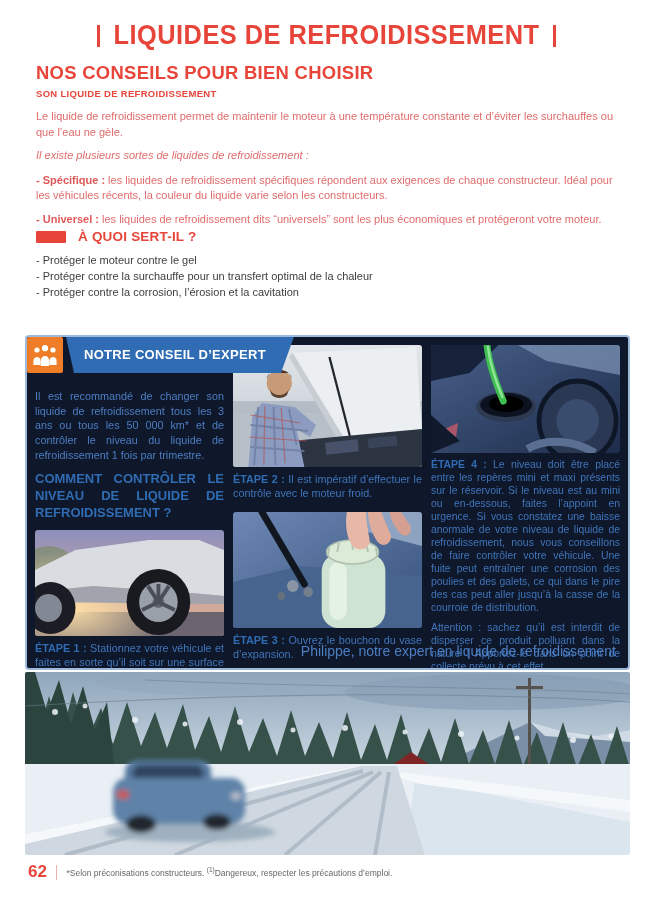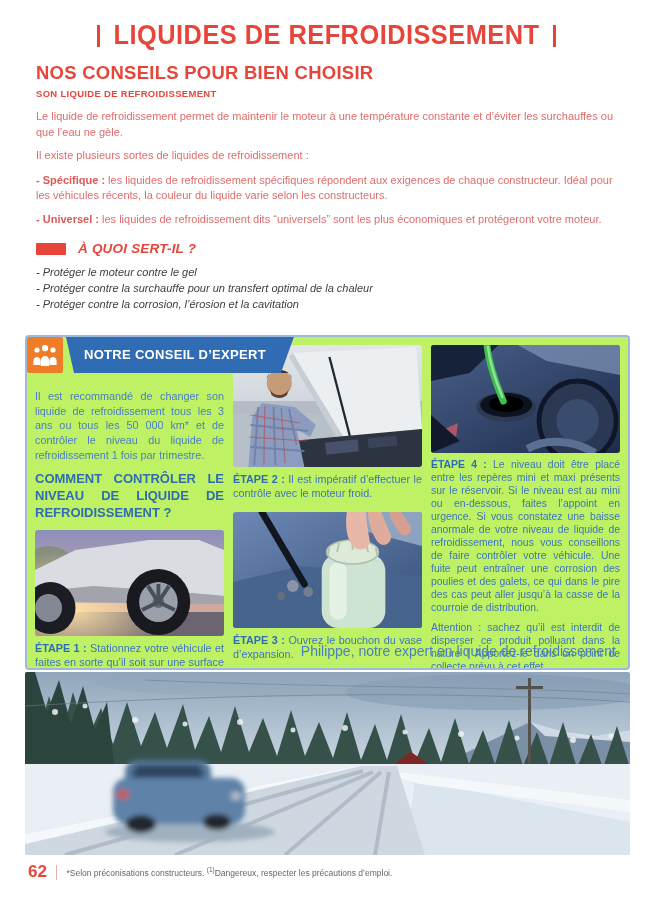--- a/index.html
+++ b/index.html
@@ -8,33 +8,33 @@
   
   .main-title{position:absolute;top:20px;left:0;right:0;display:flex;justify-content:center;align-items:center;}
   .title-bar{width:3px;height:22px;background:#e8453a;}
   .title-text{color:#e8453a;font-size:27px;font-weight:bold;letter-spacing:.5px;transform:scaleX(.94);white-space:nowrap;}
 
   
   .intro-section{position:absolute;top:62px;left:36px;right:28px;}
   .section-heading{color:#e8453a;font-size:19px;font-weight:bold;letter-spacing:.3px;transform:scaleX(.97);transform-origin:left;}
   .section-subheading{color:#e8453a;font-size:9.5px;font-weight:bold;letter-spacing:.3px;margin-top:4px;}
   .intro-text{color:#e06c6c;font-size:11px;line-height:1.42;margin-top:10px;}
-  .intro-text.tight{margin-top:8px;}
+  .intro-text.tight{margin-top:8px;font-style:italic;}
   .type-item{color:#e06c6c;font-size:11px;line-height:1.38;margin-top:9px;}
   .type-item b{color:#df5858;}
 
   
-  .purpose-section{position:absolute;top:241px;left:36px;right:28px;font-style:italic;}
+  .purpose-section{position:absolute;top:229px;left:36px;right:28px;}
   .purpose-head{display:flex;align-items:center;gap:12px;}
   .purpose-marker{width:30px;height:12px;background:#e8453a;border-radius:1px;}
   .purpose-title{color:#e8453a;font-size:13.5px;font-weight:bold;letter-spacing:.2px;}
   .purpose-list{margin-top:9px;color:#3e3e40;font-size:11px;line-height:1.45;}
 
   
-  .expert-box{position:absolute;top:335px;left:25px;width:601px;height:331px;background:#bef264;border:2px solid #9db9dc;border-radius:4px;overflow:hidden;}
+  .expert-box{position:absolute;top:335px;left:25px;width:601px;height:331px;background:#0f172a;border:2px solid #9db9dc;border-radius:4px;overflow:hidden;}
   .expert-header{position:absolute;top:0;left:0;display:flex;z-index:3;}
   .expert-badge{width:36px;height:36px;background:#ef7d27;border-radius:2px;display:flex;align-items:center;justify-content:center;}
   .expert-banner{margin-left:3px;height:36px;background:#2f6cb3;color:#ffffff;font-weight:bold;font-size:13px;line-height:36px;padding:0 28px 0 18px;letter-spacing:.3px;clip-path:polygon(0 0,100% 0,calc(100% - 13px) 100%,8px 100%);white-space:nowrap;}
   .box-cols{display:flex;gap:9px;padding:8px 8px 12px 8px;height:100%;box-sizing:border-box;}
   .col{flex:1;min-width:0;}
   .col1{padding-top:44px;}
   .expert-intro{color:#4c7ec2;font-size:10.8px;line-height:1.36;text-align:justify;}
   .expert-question{color:#2f6cb3;font-weight:bold;font-size:13px;line-height:1.3;text-align:justify;margin-top:9px;}
   .photo{width:100%;border-radius:3px;display:block;}
   .caption{color:#3f75ba;font-size:10.8px;line-height:1.3;margin-top:5px;text-align:justify;}

